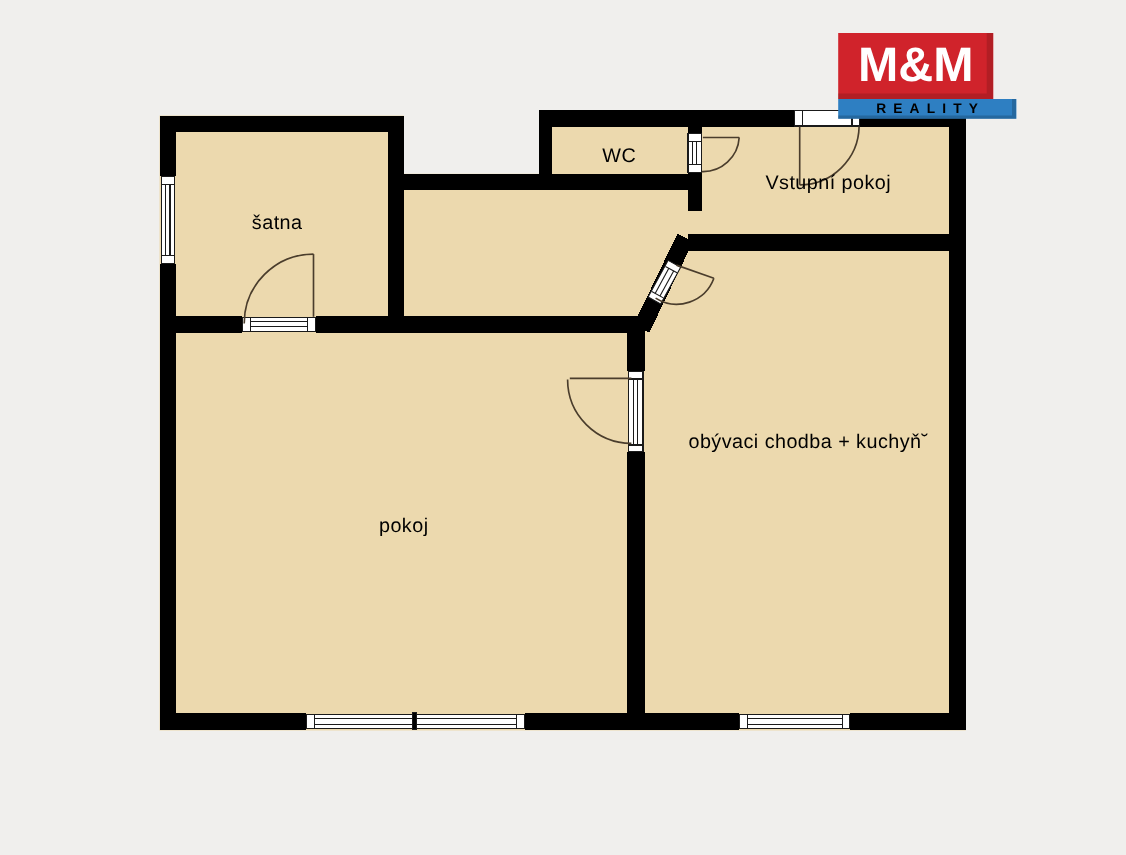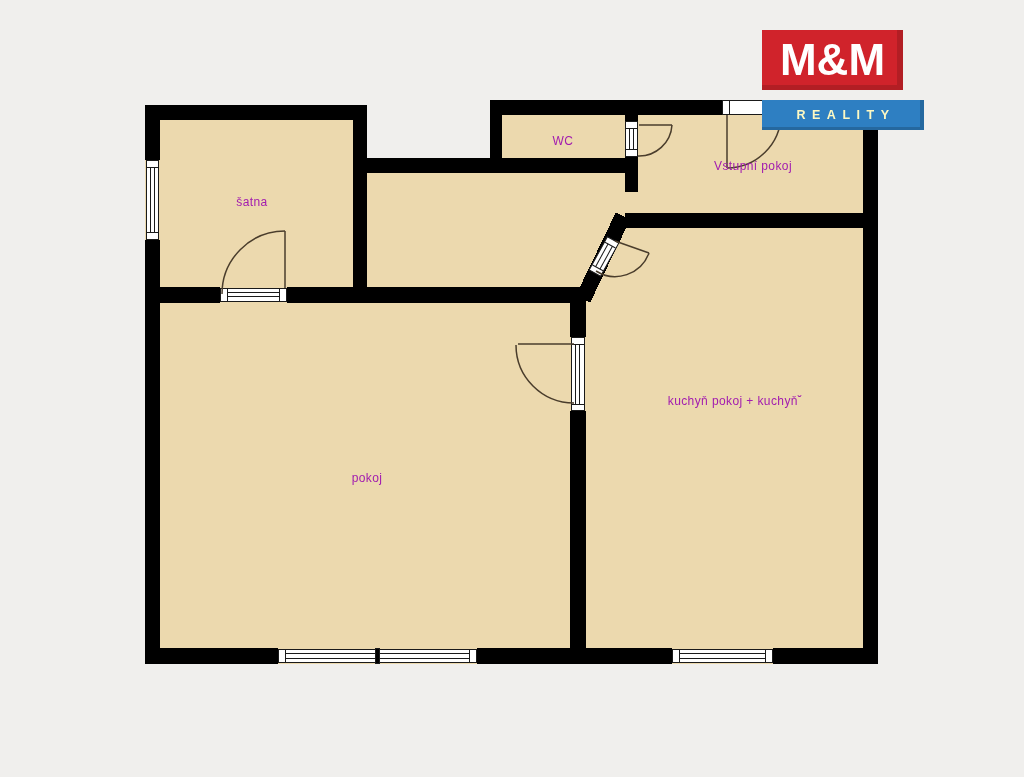--- a/index.html
+++ b/index.html
@@ -2,37 +2,37 @@
 <html><head>
 <meta charset="utf-8">
 <style>
   html,body{margin:0;padding:0;}
   body{background:#f0efed;font-family:"Liberation Sans",sans-serif;}
   #canvas{position:relative;width:1024px;height:777px;background:#f0efed;overflow:hidden;}
   #plan-svg{position:absolute;left:0;top:0;}
   .room-label{
     position:absolute;
     transform:translate(-50%,-50%);
-    font-size:12px;
+    font-size:18px;
     line-height:1;
     letter-spacing:.4px;
-    color:#a21caf;
+    color:#000000;
     white-space:nowrap;
   }
   .logo{position:absolute;left:762px;top:30px;text-align:right;}
   .logo-top{
     width:141px;height:60px;background:#d0232b;
     display:flex;align-items:center;justify-content:center;
     color:#fff;font-weight:bold;font-size:44px;letter-spacing:0px;
     box-shadow:inset -6px -5px 0 rgba(0,0,0,.14);
   }
   .logo-bottom{
-    width:162px;height:30px;background:#2e7fc2;margin-top:10px;
+    width:162px;height:18px;background:#2e7fc2;margin-top:0;
     display:flex;align-items:center;justify-content:center;
-    color:#fef9c3;font-weight:bold;font-size:12.5px;letter-spacing:6.5px;text-indent:6px;
+    color:#000000;font-weight:bold;font-size:12.5px;letter-spacing:6.5px;text-indent:6px;
     box-shadow:inset -4px -3px 0 rgba(0,0,0,.18);
   }
 </style>
 </head>
 <body>
 
 <div id="canvas">
 
   <svg id="plan-svg" width="1024" height="777" viewBox="0 0 1024 777">
 
@@ -143,20 +143,20 @@
         <line x1="518" y1="344" x2="574" y2="344"></line>
         <path d="M 516 345 A 58 58 0 0 0 574 403"></path>
       </g>
     </g>
   </svg>
 
   <div class="room-label" style="left:252px;top:202px">šatna</div>
   <div class="room-label" style="left:563px;top:141px">WC</div>
   <div class="room-label" style="left:753px;top:166px">Vstupní pokoj</div>
   <div class="room-label" style="left:367px;top:478px">pokoj</div>
-  <div class="room-label" style="left:735px;top:401px">kuchyň pokoj + kuchyň˘</div>
+  <div class="room-label" style="left:735px;top:401px">obývaci chodba + kuchyň˘</div>
 
   <div class="logo">
     <div class="logo-top">M&amp;M</div>
     <div class="logo-bottom">REALITY</div>
   </div>
 
 </div>
 
 </body></html>

